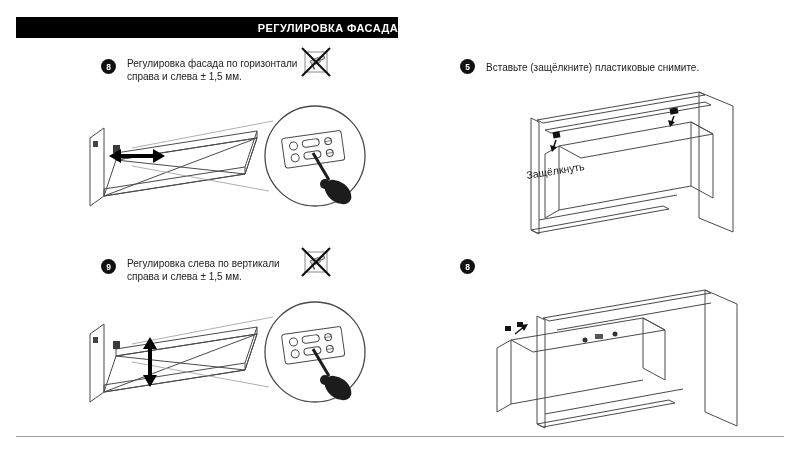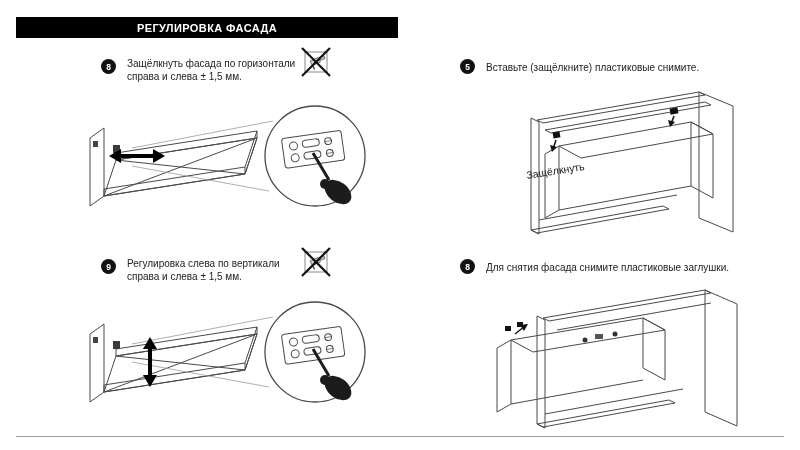--- a/index.html
+++ b/index.html
@@ -2,21 +2,21 @@
 <html><head>
 <meta charset="utf-8">
 <style>
   * { margin:0; padding:0; box-sizing:border-box; }
   html,body { background:#ffffff; }
   body { width:800px; height:450px; font-family:"Liberation Sans", sans-serif; }
   .page { position:relative; width:800px; height:450px; background:#fff; overflow:hidden; }
 
   .header-bar {
     position:absolute; left:16px; top:17px; width:382px; height:21px;
-    background:#000; color:#fff; display:flex; align-items:center; justify-content:center;
+    background:#000; color:#fff; display:flex; align-items:center; justify-content:flex-end;
     font-size:11px; font-weight:bold; letter-spacing:.4px;
   }
 
   .badge {
     position:absolute; width:15px; height:15px; border-radius:50%;
     background:#111; color:#fff; font-size:8.5px; font-weight:bold;
     display:flex; align-items:center; justify-content:center;
   }
   .step-text { position:absolute; font-size:10px; color:#222; line-height:1.3; }
   .step-text span { display:block; }
@@ -74,21 +74,21 @@
 
         <line x1="231" y1="57" x2="247" y2="84" stroke="#1c1c1c" stroke-width="3"></line>
         <ellipse cx="256" cy="96" rx="15" ry="10" transform="rotate(38 256 96)" fill="#1c1c1c"></ellipse>
         <circle cx="243" cy="88" r="5" fill="#1c1c1c"></circle>
       </g>
     </defs>
   </svg>
 
   <div class="badge" style="left:101px;top:59px">8</div>
   <p class="step-text" style="left:127px;top:57px;width:175px">
-    <span>Защёлкнуть фасада по горизонтали</span>
+    <span>Регулировка фасада по горизонтали</span>
     <span>справа и слева ± 1,5 мм.</span>
   </p>
   <svg class="no-icon" style="left:300px;top:45px" width="32" height="34" viewBox="0 0 32 34">
     <rect x="5" y="7" width="22" height="20" fill="#fff" stroke="#888" stroke-width="1"></rect>
     <path d="M10 16 l8 -3.5 l2.4 4.5 l-8 3.5 z" fill="#cfcfcf" stroke="#555" stroke-width="0.8"></path>
     <rect x="19.5" y="11.5" width="5" height="3" transform="rotate(-20 22 13)" fill="#cfcfcf" stroke="#555" stroke-width="0.8"></rect>
     <line x1="12.5" y1="20" x2="14.5" y2="24.5" stroke="#555" stroke-width="1.6"></line>
     <line x1="2" y1="3" x2="30" y2="31" stroke="#111" stroke-width="2.2"></line>
     <line x1="30" y1="3" x2="2" y2="31" stroke="#111" stroke-width="2.2"></line>
   </svg>
@@ -152,24 +152,20 @@
       <line x1="91" y1="58" x2="88" y2="67" stroke="#111" stroke-width="1.5"></line>
       <polygon points="87,70 85,63 92,65"></polygon>
       <rect x="205" y="26" width="8" height="6" transform="rotate(-10 209 29)"></rect>
       <line x1="209" y1="34" x2="206" y2="42" stroke="#111" stroke-width="1.5"></line>
       <polygon points="205,45 203,38 210,40"></polygon>
     </g>
     <text x="62" y="97" transform="rotate(-9 62 97)" font-size="10.5" fill="#222">Защёлкнуть</text>
   </svg>
 
   <div class="badge" style="left:460px;top:259px">8</div>
-  <p class="step-text" style="left:486px;top:261px;width:285px">
-    <span>Для снятия фасада снимите пластиковые заглушки.</span>
-    <span></span>
-  </p>
   <svg class="art" style="left:465px;top:282px" width="308" height="156" viewBox="0 0 308 156">
     <g>
       <polygon points="240,8 272,22 272,144 240,130" fill="#f4f4f4" class="ln"></polygon>
       <polygon points="78,36 240,8 246,11 84,39" fill="#ededed" class="ln"></polygon>
       <line x1="92" y1="48" x2="246" y2="21" class="ln"></line>
       <polygon points="72,34 80,38 80,146 72,142" fill="#ededed" class="ln"></polygon>
       <polygon points="72,142 204,118 210,121 78,145" fill="#ededed" class="ln"></polygon>
       <line x1="80" y1="132" x2="218" y2="107" class="ln"></line>
     </g>
     <g>

